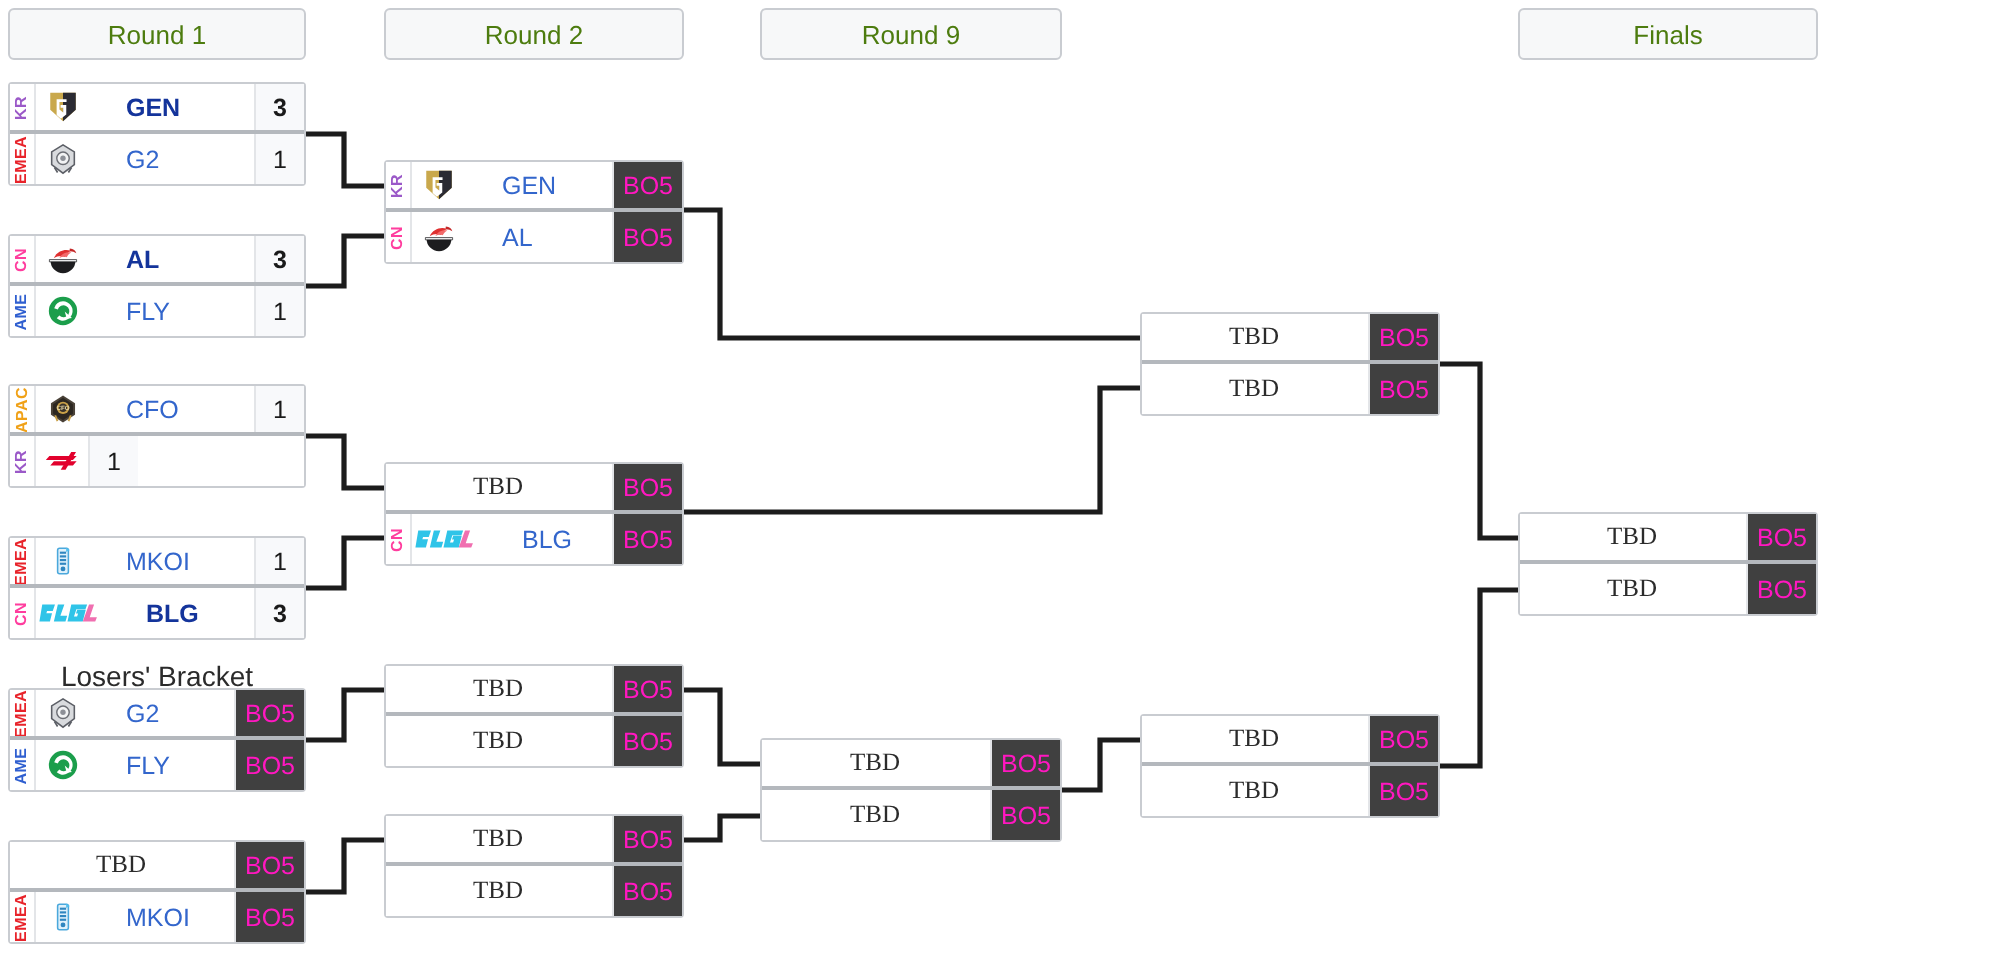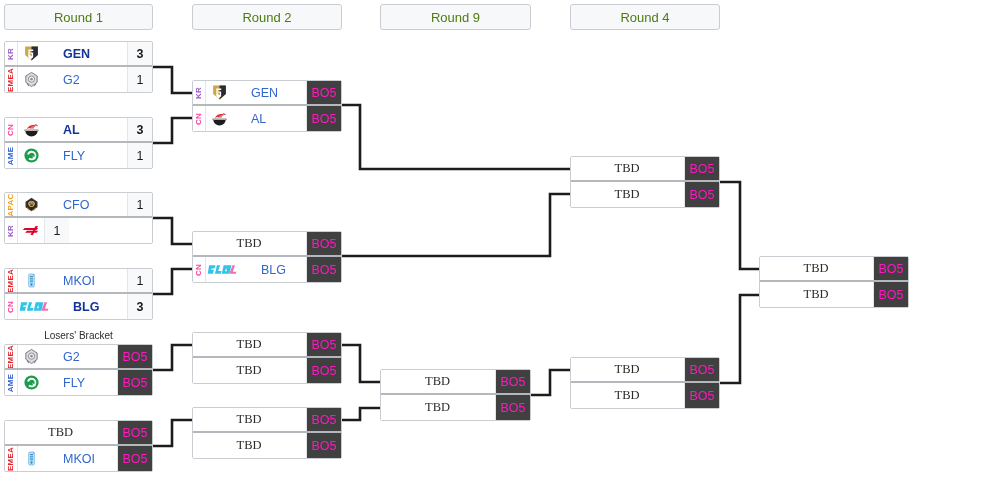--- a/index.html
+++ b/index.html
@@ -62,21 +62,21 @@
   .val{
     flex:0 0 25px;width:25px;display:flex;align-items:center;justify-content:center;
     border-left:1px solid #e3e5e8;font-size:12.5px;background:#f8f9fb;box-sizing:border-box;
   }
   .val.score{color:#1a1a1a;font-weight:normal;}
   .val.score.win{font-weight:bold;}
   .val.bo{flex:0 0 35px;width:35px;color:#ff17c0;background:#404040;font-size:12.5px;margin-left:17px;}
 
   
   .lb-caption{
-    position:absolute;font-size:10px;color:#2b2b2b;text-align:center;
+    position:absolute;font-size:14px;color:#2b2b2b;text-align:center;
     white-space:nowrap;z-index:4;
   }
 
   
   #lines{position:absolute;left:0;top:0;width:1004px;height:484px;z-index:1;pointer-events:none;}
 </style>
 </head>
 <body>
 
 <div id="bracket">
@@ -91,21 +91,21 @@
       <path d="M153,446 L172,446 L172,420 L192,420" fill="none" stroke="#1c1c1c" stroke-width="2.6" stroke-linecap="square"></path>
       <path d="M342,345 L360,345 L360,382 L380,382" fill="none" stroke="#1c1c1c" stroke-width="2.6" stroke-linecap="square"></path>
       <path d="M342,420 L360,420 L360,408 L380,408" fill="none" stroke="#1c1c1c" stroke-width="2.6" stroke-linecap="square"></path>
       <path d="M531,395 L550,395 L550,370 L570,370" fill="none" stroke="#1c1c1c" stroke-width="2.6" stroke-linecap="square"></path>
       <path d="M720,182 L740,182 L740,269 L759,269" fill="none" stroke="#1c1c1c" stroke-width="2.6" stroke-linecap="square"></path>
       <path d="M720,383 L740,383 L740,295 L759,295" fill="none" stroke="#1c1c1c" stroke-width="2.6" stroke-linecap="square"></path>
     </svg>
 <div class="round-header" style="left: 4px; top: 4px; width: 149px;">Round 1</div>
     <div class="round-header" style="left: 192px; top: 4px; width: 150px;">Round 2</div>
     <div class="round-header" style="left: 380px; top: 4px; width: 151px;">Round 9</div>
-    <div class="round-header" style="left: 570px; top: 4px; width: 150px;">Round 4</div>
+    <div class="round-header" style="left: 759px; top: 4px; width: 150px;">Finals</div>
     <div class="lb-caption" style="left: 4px; top: 330px; width: 149px;">Losers' Bracket</div>
     <div class="match" style="left: 4px; top: 41px; width: 149px;">
       <div class="row first">
         <div class="region">
           <span class="r-KR">KR</span>
         </div>
         <div class="logo">
           <svg width="17" height="17">
             <use xlink:href="#ico-gen-logo"></use>
           </svg>

